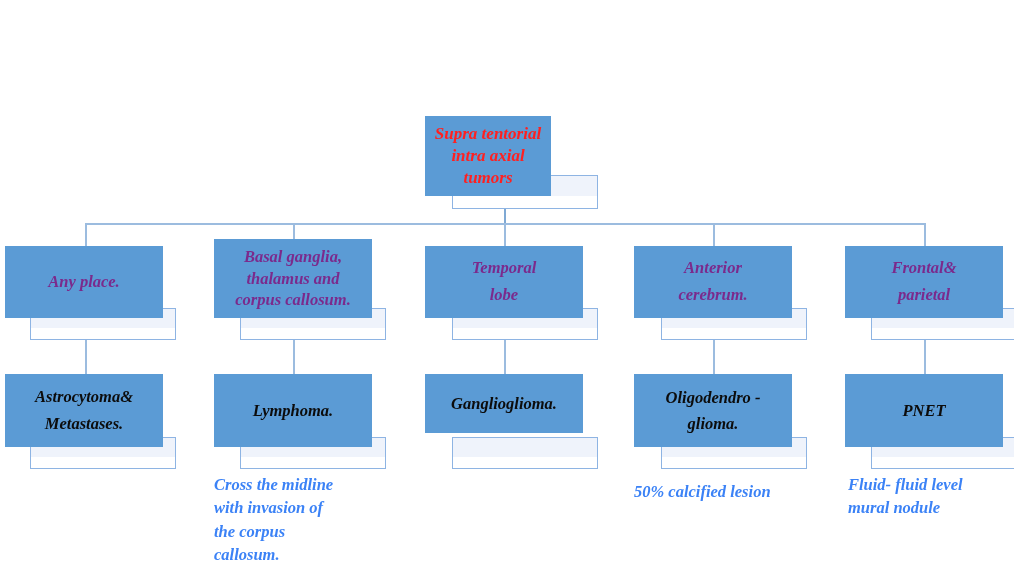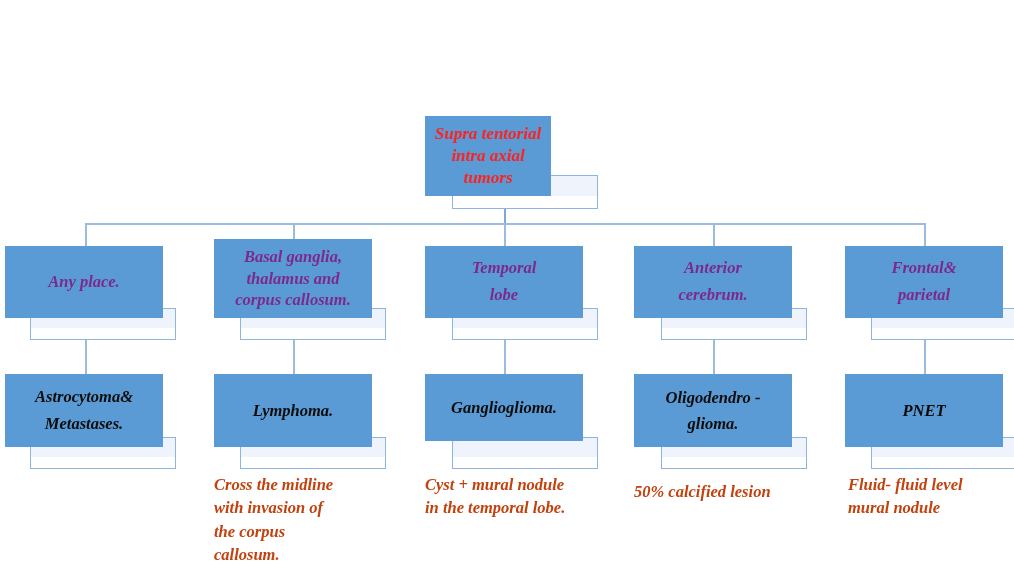--- a/index.html
+++ b/index.html
@@ -63,21 +63,21 @@
   }
 
   
   .t-red    { color: #FF2020; }
   .t-purple { color: #7B2A8C; }
   .t-black  { color: #0C0C0C; }
 
   
   .caption {
     position: absolute;
-    color: #c2410c;
+    color: #3b82f6;
     font-weight: bold;
     font-style: italic;
     line-height: 1.42;
     font-size: 16.5px;
     white-space: pre-line;
     font-family: "Liberation Serif", "DejaVu Serif", serif;
   }
 </style>
 </head>
 <body>
@@ -158,21 +158,21 @@
 
   <div class="node">
     <div class="overlay" style="left:240px; top:437px; width:146px; height:32px;"></div>
     <div class="block" style="left:214px; top:374px; width:158px; height:73px;">
       <span class="label t-black" style="font-size:16.5px;">Lymphoma.</span>
     </div>
   </div>
 
   <div class="node">
     <div class="overlay" style="left:452px; top:437px; width:146px; height:32px;"></div>
-    <div class="block" style="left:425px; top:374px; width:158px; height:67px;">
+    <div class="block" style="left:425px; top:374px; width:158px; height:59px;">
       <span class="label t-black" style="font-size:16.5px;">Ganglioglioma.</span>
     </div>
   </div>
 
   <div class="node">
     <div class="overlay" style="left:661px; top:437px; width:146px; height:32px;"></div>
     <div class="block" style="left:634px; top:374px; width:158px; height:73px;justify-content:center;">
       <span class="label t-black" style="font-size:16.5px; line-height:1.55;">Oligodendro -
 glioma.</span>
     </div>
@@ -183,21 +183,19 @@
     <div class="block" style="left:845px; top:374px; width:158px; height:73px;">
       <span class="label t-black" style="font-size:16.5px;">PNET</span>
     </div>
   </div>
 
   <div class="caption" style="left:214px; top:473px; width:180px;">Cross the midline
 with invasion of
 the corpus
 callosum.</div>
 
-  <div class="caption" style="left:425px; top:473px; width:195px;">Cyst + mural nodule
-in the temporal lobe.</div>
 
   <div class="caption" style="left:634px; top:480px; width:195px;">50% calcified lesion</div>
 
   <div class="caption" style="left:848px; top:473px; width:180px;">Fluid- fluid level
 mural nodule</div>
 
 </div>
 
 </body></html>

